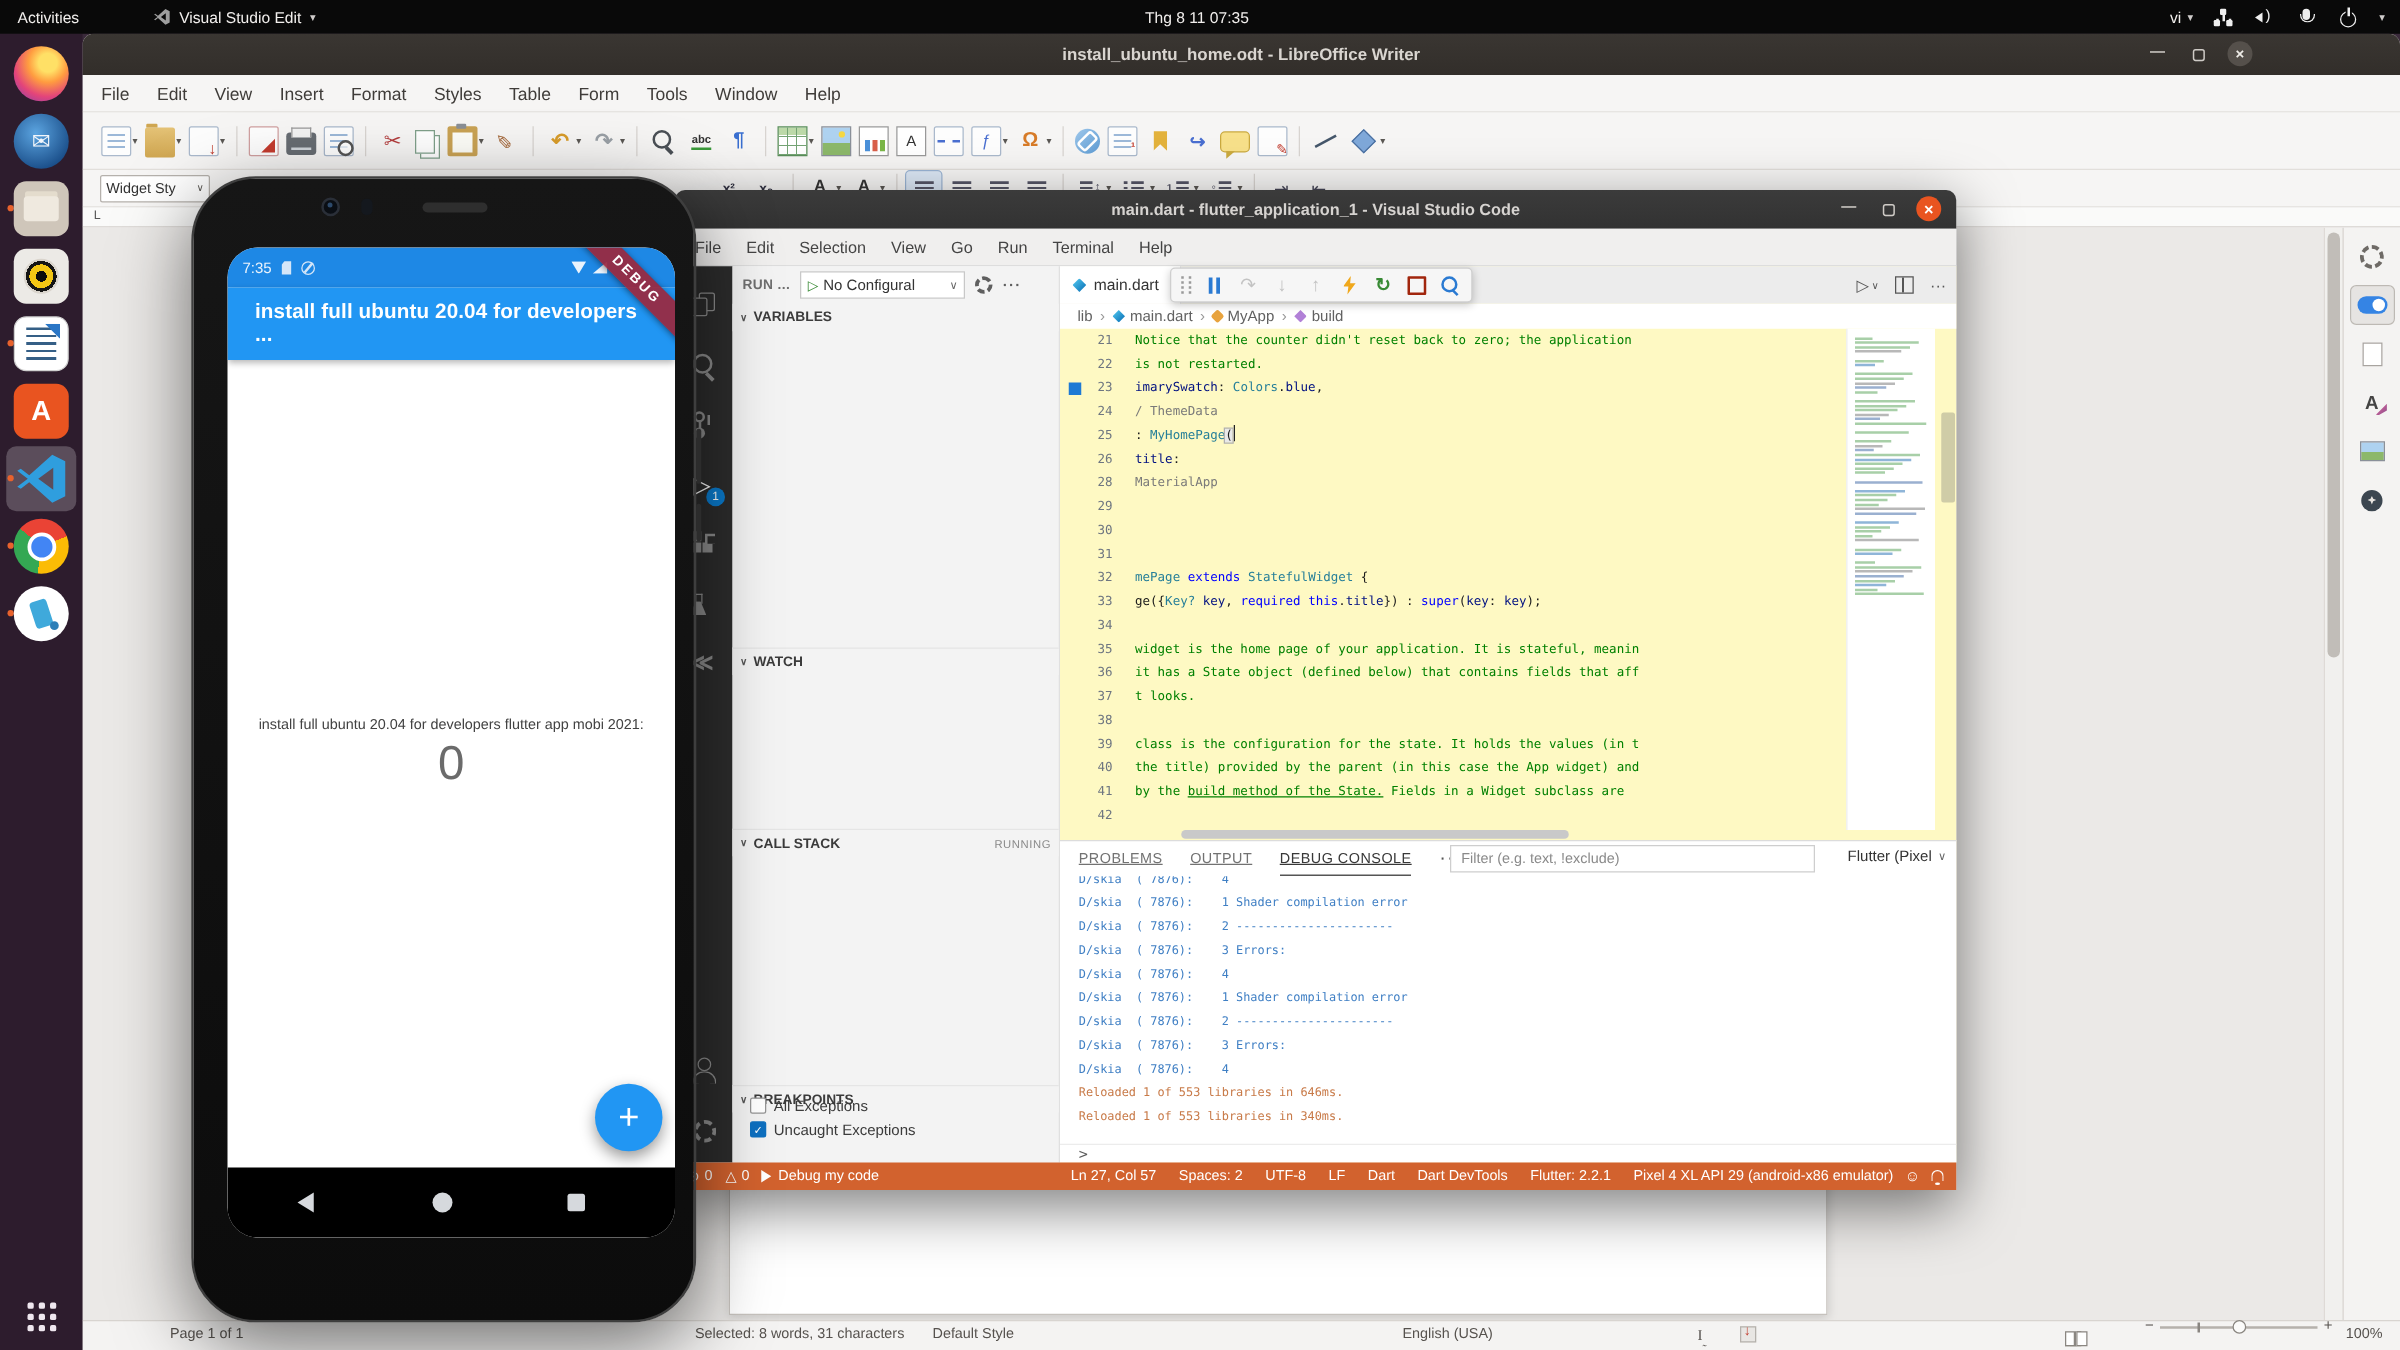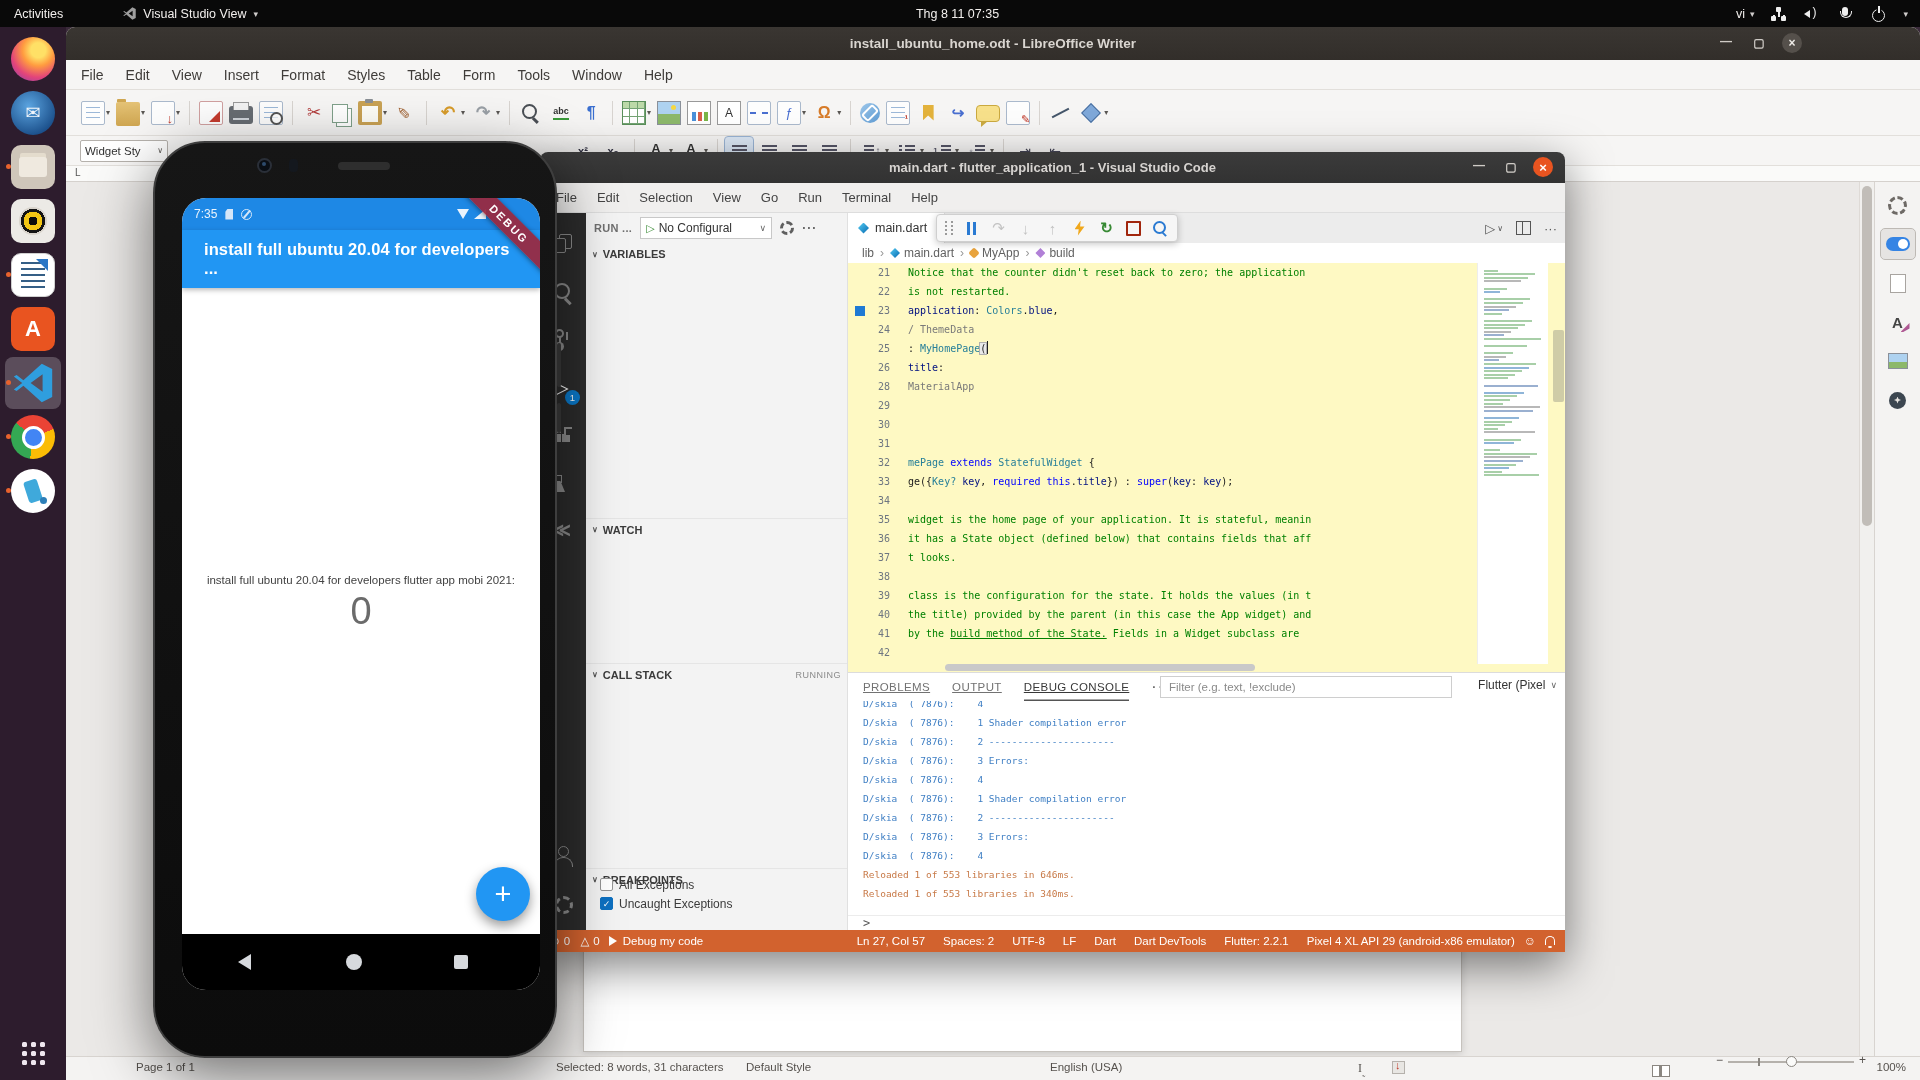--- a/index.html
+++ b/index.html
@@ -146,21 +146,21 @@
   .s-styles::before{content:"A";font-size:15px;font-weight:bold;color:#444;}
   .s-styles::after{content:"";position:absolute;right:-1px;bottom:1px;width:9px;height:9px;background:linear-gradient(135deg,#e06c9f,#8a4a8a);clip-path:polygon(0 100%,100% 0,100% 60%,30% 100%);}
   .s-gallery::before{content:"";width:18px;height:14px;background:linear-gradient(#aed2f0 0 55%,#8cb86a 55%);border:1px solid #8a9099;}
   .s-navigator::before{content:"";width:17px;height:17px;border-radius:50%;background:#3c4650;}
   .s-navigator::after{content:"";position:absolute;width:7px;height:7px;background:#e8e4e0;clip-path:polygon(50% 0,65% 35%,100% 50%,65% 65%,50% 100%,35% 65%,0 50%,35% 35%);}
   .lo-status{position:absolute;left:0;bottom:0;right:0;height:24px;background:#f4f3f2;border-top:1px solid #d8d4d0;font-size:11.5px;color:#56524e;}
   .lo-status span{position:absolute;top:4px;}
   .lst-page{left:70px;}
   .lst-sel{left:490px;}
   .lst-style{left:680px;}
-  .lst-lang{left:984px;}
+  .lst-lang{left:1056px;}
   .lst-cursor{left:1292px;font-family:"Liberation Serif",serif;font-size:12px;}
   .lst-save{left:1326px;top:5px;width:13px;height:13px;background:#e8e6e3;border:1px solid #b5b1ac;}
   .lst-save::after{content:"↓";position:absolute;left:2px;top:-3px;color:#c0392b;font-size:11px;font-weight:bold;}
   .lst-views{left:1586px;top:6px;display:flex;gap:7px;}
   .pgico{width:9px;height:12px;border:1px solid #8a8681;background:#fff;}
   .pgico.multi{box-shadow:4px 0 0 -1px #fff,4px 0 0 0 #8a8681;margin-right:4px;}
   .pgico.book{border-right-width:2px;box-shadow:9px 0 0 -1px #fff,9px 0 0 0 #8a8681;margin-right:9px;}
   .lst-zoomslider{left:1662px;top:11px;width:126px;height:2px;background:#b5b1ac;}
   .lst-zoomslider::before{content:"−";position:absolute;left:-12px;top:-8px;color:#56524e;font-size:12px;}
   .lst-zoomslider::after{content:"+";position:absolute;right:-12px;top:-8px;color:#56524e;font-size:12px;}
@@ -309,21 +309,21 @@
 <body>
 
 <div id="stage" data-interactable="false">
 
   <div class="topbar" data-interactable="false">
     <span class="tb-activities" data-interactable="true">Activities</span>
     <span class="tb-appmenu" data-interactable="true">
       <svg viewBox="0 0 100 100" data-interactable="false">
           <path fill="#9e9e9e" d="M72 2 26 43 9 30 2 34l21 16L2 66l7 4 17-13 46 41 26-13V15L72 2zm2 26v44L44 50 74 28z"></path>
         </svg>
-      <span data-interactable="false">Visual Studio View</span>
+      <span data-interactable="false">Visual Studio Edit</span>
       <span class="tb-caret" data-interactable="false">▾</span>
     </span>
     <span class="tb-clock" data-interactable="true">Thg 8 11  07:35</span>
     <span class="tb-right">
       <span class="tb-kb" data-interactable="true">
           <span>vi</span>
           <span class="tb-caret" data-interactable="false">▾</span>
         </span>
       <span class="tbi tb-net" data-interactable="true"></span>
       <span class="tbi tb-vol" data-interactable="true"></span>
@@ -752,21 +752,21 @@
               <span class="gut" data-interactable="false">
                 <span class="num" data-interactable="false">22</span>
               </span>
               <span class="ct" data-interactable="false"><span class="w-c">is not restarted.</span></span>
             </div>
             <div class="cl" data-interactable="false">
               <span class="gut" data-interactable="false">
                 <span class="bpsq" data-interactable="false"></span>
                 <span class="num" data-interactable="false">23</span>
               </span>
-              <span class="ct" data-interactable="false"><span class="w-v">application</span><span class="w-p">: </span><span class="w-t">Colors</span><span class="w-p">.</span><span class="w-v">blue</span><span class="w-p">,</span></span>
+              <span class="ct" data-interactable="false"><span class="w-v">imarySwatch</span><span class="w-p">: </span><span class="w-t">Colors</span><span class="w-p">.</span><span class="w-v">blue</span><span class="w-p">,</span></span>
             </div>
             <div class="cl" data-interactable="false">
               <span class="gut" data-interactable="false">
                 <span class="num" data-interactable="false">24</span>
               </span>
               <span class="ct" data-interactable="false"><span class="w-g">/ ThemeData</span></span>
             </div>
             <div class="cl" data-interactable="false">
               <span class="gut" data-interactable="false">
                 <span class="num" data-interactable="false">25</span>

